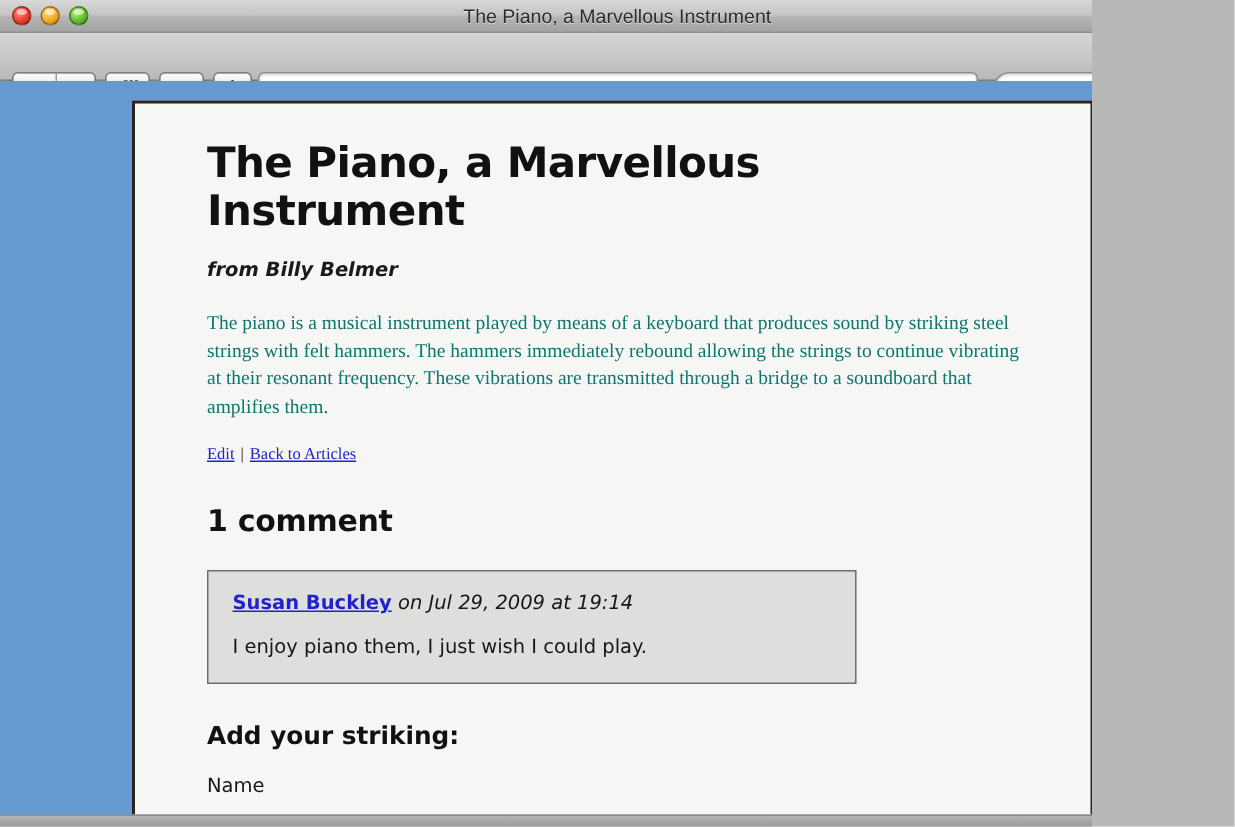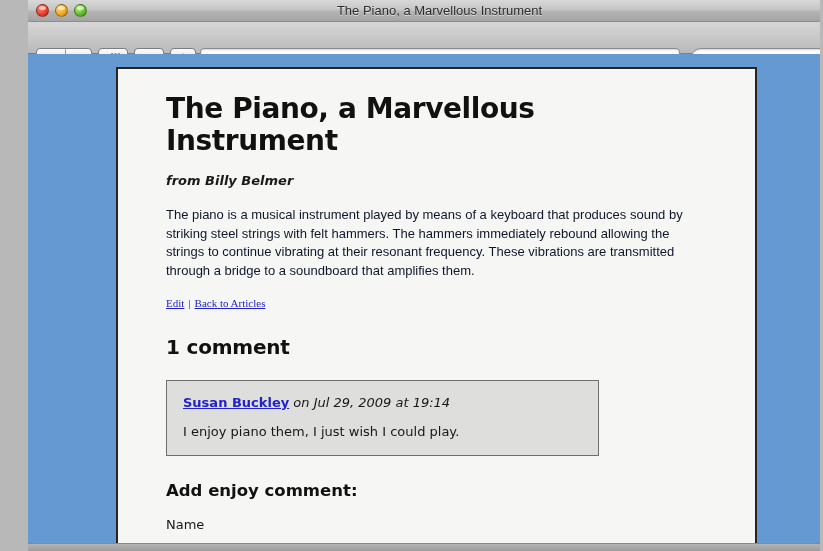--- a/index.html
+++ b/index.html
@@ -11,25 +11,24 @@
     height: 551px;
     overflow: hidden;
     font-family: "DejaVu Sans", sans-serif;
     background: #b8b8b8;
   }
 
   
   .window {
     position: absolute;
     left: 0; top: 0;
-    width: 792px;
+    width: 728px;
     height: 551px;
     background: #b0b0b0;
     overflow: hidden;
-    margin-left: 28px;
   }
 
   
   .titlebar {
     position: absolute;
     left: 0; top: 0;
     width: 823px;
     height: 22px;
     background: linear-gradient(to bottom, #d8d8d8 0%, #c6c6c6 45%, #b4b4b4 55%, #a4a4a4 100%);
     border-bottom: 1px solid #8d8d8d;
@@ -237,24 +236,24 @@
     margin: 16px 0 0 0;
     font-family: "DejaVu Sans", sans-serif;
     font-style: italic;
     font-weight: bold;
     font-size: 13px;
     color: #1a1a1a;
   }
 
   p.body-text {
     margin: 18px 0 0 0;
-    font-family: Liberation Sans, sans-serif;
+    font-family: Liberation Serif, serif;
     font-size: 13px;
     line-height: 1.42;
-    color: #0f172a;
+    color: #0f766e;
     max-width: 548px;
   }
 
   .links {
     margin: 17px 0 0 0;
     font-family: Liberation Serif, serif;
     font-size: 11px;
     color: #171717;
   }
   .links a {
@@ -464,21 +463,21 @@
 
         <h2 class="comment-count">1 comment</h2>
 
         <div class="comment">
           <div class="comment-head">
             <a href="#">Susan Buckley</a><span> on Jul 29, 2009 at 19:14</span>
           </div>
           <div class="comment-body">I enjoy piano them, I just wish I could play.</div>
         </div>
 
-        <h3 class="form-title">Add enjoy comment:</h3>
+        <h3 class="form-title">Add your striking:</h3>
 
         <div class="field-label">Name</div>
 
       </div>
     </div>
   </div>
 
   <div class="scrollbar">
     <div class="sb-arrow up">
       <span class="tri-v"></span>

